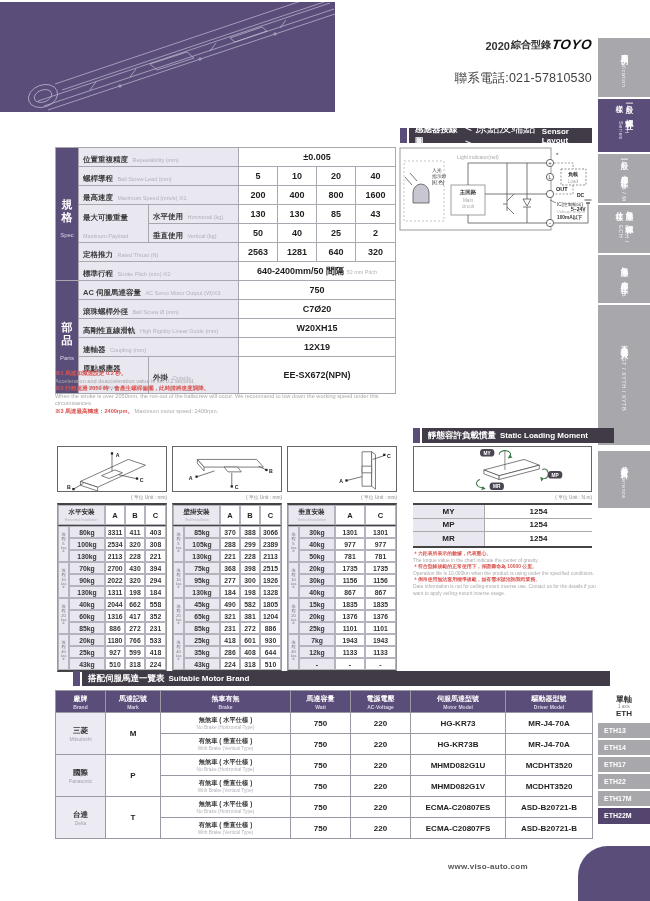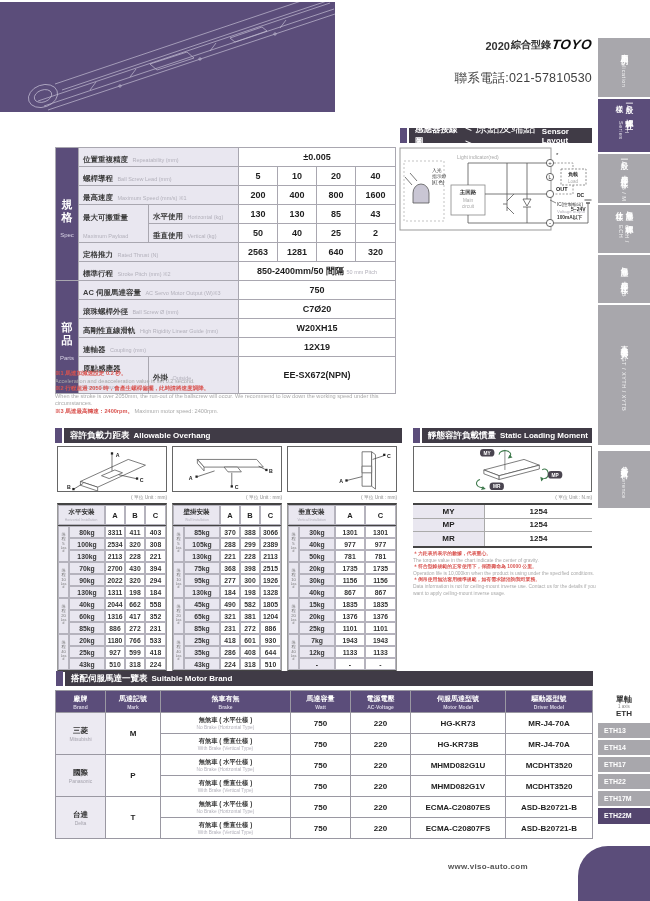--- a/index.html
+++ b/index.html
@@ -219,21 +219,21 @@
       </tr>
       <tr>
         <td class="lab" colspan="2"><span class="l-zh">定格推力</span> <span class="l-en">Rated Thrust (N)</span></td>
         <td class="val">2563</td>
             <td class="val">1281</td>
             <td class="val">640</td>
             <td class="val">320</td>
       </tr>
       <tr>
         <td class="lab" colspan="2"><span class="l-zh">標準行程</span> <span class="l-en">Stroke Pitch (mm) ※2</span></td>
-        <td class="val" colspan="4"><span>850-2400mm/50 間隔</span> <span class="val-s">50 mm Pitch</span></td>
+        <td class="val" colspan="4"><span>640-2400mm/50 間隔</span> <span class="val-s">50 mm Pitch</span></td>
       </tr>
       <tr>
         <td class="side" rowspan="5">
               <span class="s-zh">部品</span>
               <span class="s-en">Parts</span>
             </td>
         <td class="lab" colspan="2"><span class="l-zh">AC 伺服馬達容量</span> <span class="l-en">AC Servo Motor Output (W)※3</span></td>
         <td class="val" colspan="4">750</td>
       </tr>
       <tr>
@@ -323,27 +323,20 @@
     <line x1="187" y1="56" x2="191" y2="56" stroke="#555" stroke-width="1.4"></line>
     <text x="178" y="50" font-size="5" fill="#222" font-weight="bold">DC</text>
     <text x="172" y="64" font-size="5" fill="#222" font-weight="bold">5~24V</text>
     <text x="157" y="44" font-size="5.5" fill="#222" font-weight="bold">OUT</text>
     <line x1="151" y1="53" x2="157" y2="56" stroke="#555" stroke-width="0.7"></line>
     <text x="158" y="59" font-size="4.6" fill="#333">IC(控制輸出)</text>
     <text x="158" y="66" font-size="4.4" fill="#b3b1bb">Voltage output</text>
     <text x="158" y="72" font-size="4.8" fill="#333" font-weight="bold">100mA以下</text>
   </svg>
 
-  <div class="abs sec" style="left:55px;top:428px;width:347px">
-    <span class="sec-sq"></span>
-    <span class="sec-bar">
-      <span class="sec-zh">容許負載力距表</span>
-      <span class="sec-en">Allowable Overhang</span>
-    </span>
-  </div>
 
   <svg class="abs ov-box" style="left:57px;top:446px" width="110" height="46" viewBox="0 0 110 46">
     <g stroke="#555" stroke-width="0.8" fill="#fff">
       <polygon points="22,36 72,13 90,19 40,42"></polygon>
         <polygon points="22,36 22,40 40,46 40,42"></polygon>
       <polygon points="44,30 58,24 66,27 52,33"></polygon>
     </g>
     <g stroke="#333" stroke-width="0.7">
       <line x1="55" y1="25" x2="55" y2="7"></line>
         <line x1="25" y1="38" x2="15" y2="44"></line>
@@ -611,21 +604,21 @@
         <div class="ov-v">1943</div>
         <div class="ov-w">12kg</div>
         <div class="ov-v">1133</div>
         <div class="ov-v">1133</div>
         <div class="ov-w">-</div>
         <div class="ov-v">-</div>
         <div class="ov-v">-</div>
       </div>
   </div>
 
-  <div class="abs sec" style="left:413px;top:428px;width:179px">
+  <div class="abs sec" style="left:413px;top:428px;width:201px">
     <span class="sec-sq"></span>
     <span class="sec-bar">
       <span class="sec-zh">靜態容許負載慣量</span>
       <span class="sec-en">Static Loading Moment</span>
     </span>
   </div>
 
   <svg class="abs ov-box" style="left:413px;top:446px" width="179" height="46" viewBox="0 0 179 46">
     <g stroke="#555" stroke-width="0.8" fill="#fff">
       <polygon points="70,24 112,13 128,19 86,30"></polygon>
@@ -666,21 +659,21 @@
         <div class="mt-v">1254</div>
       </div>
   </div>
 
   <div class="abs mnotes">
     <div class="note"><span class="n-red">＊力距表所表示的數據，代表重心。</span><span class="n-gray">The torque value in the chart indicate the center of gravity.</span></div>
     <div class="note"><span class="n-red">＊符合型錄規範的正常使用下，保證壽命為 10000 公里。</span><span class="n-gray">Operation life is 10,000km when the product is using under the specified conditions.</span></div>
     <div class="note"><span class="n-red">＊倒吊使用無法套用標準規範，如有需求請洽詢我司業務。</span><span class="n-gray">Data information is not for ceiling-mount inverse use. Contact us for the details if you want to apply ceiling-mount inverse usage.</span></div>
   </div>
 
-  <div class="abs sec" style="left:56px;top:671px;width:537px">
+  <div class="abs sec" style="left:73px;top:671px;width:537px">
     <span class="sec-sq"></span>
     <span class="sec-bar">
       <span class="sec-zh">搭配伺服馬達一覽表</span>
       <span class="sec-en">Suitable Motor Brand</span>
     </span>
   </div>
 
   <div class="abs motor" style="left:55px;top:690px">
     <table>
       <colgroup>

